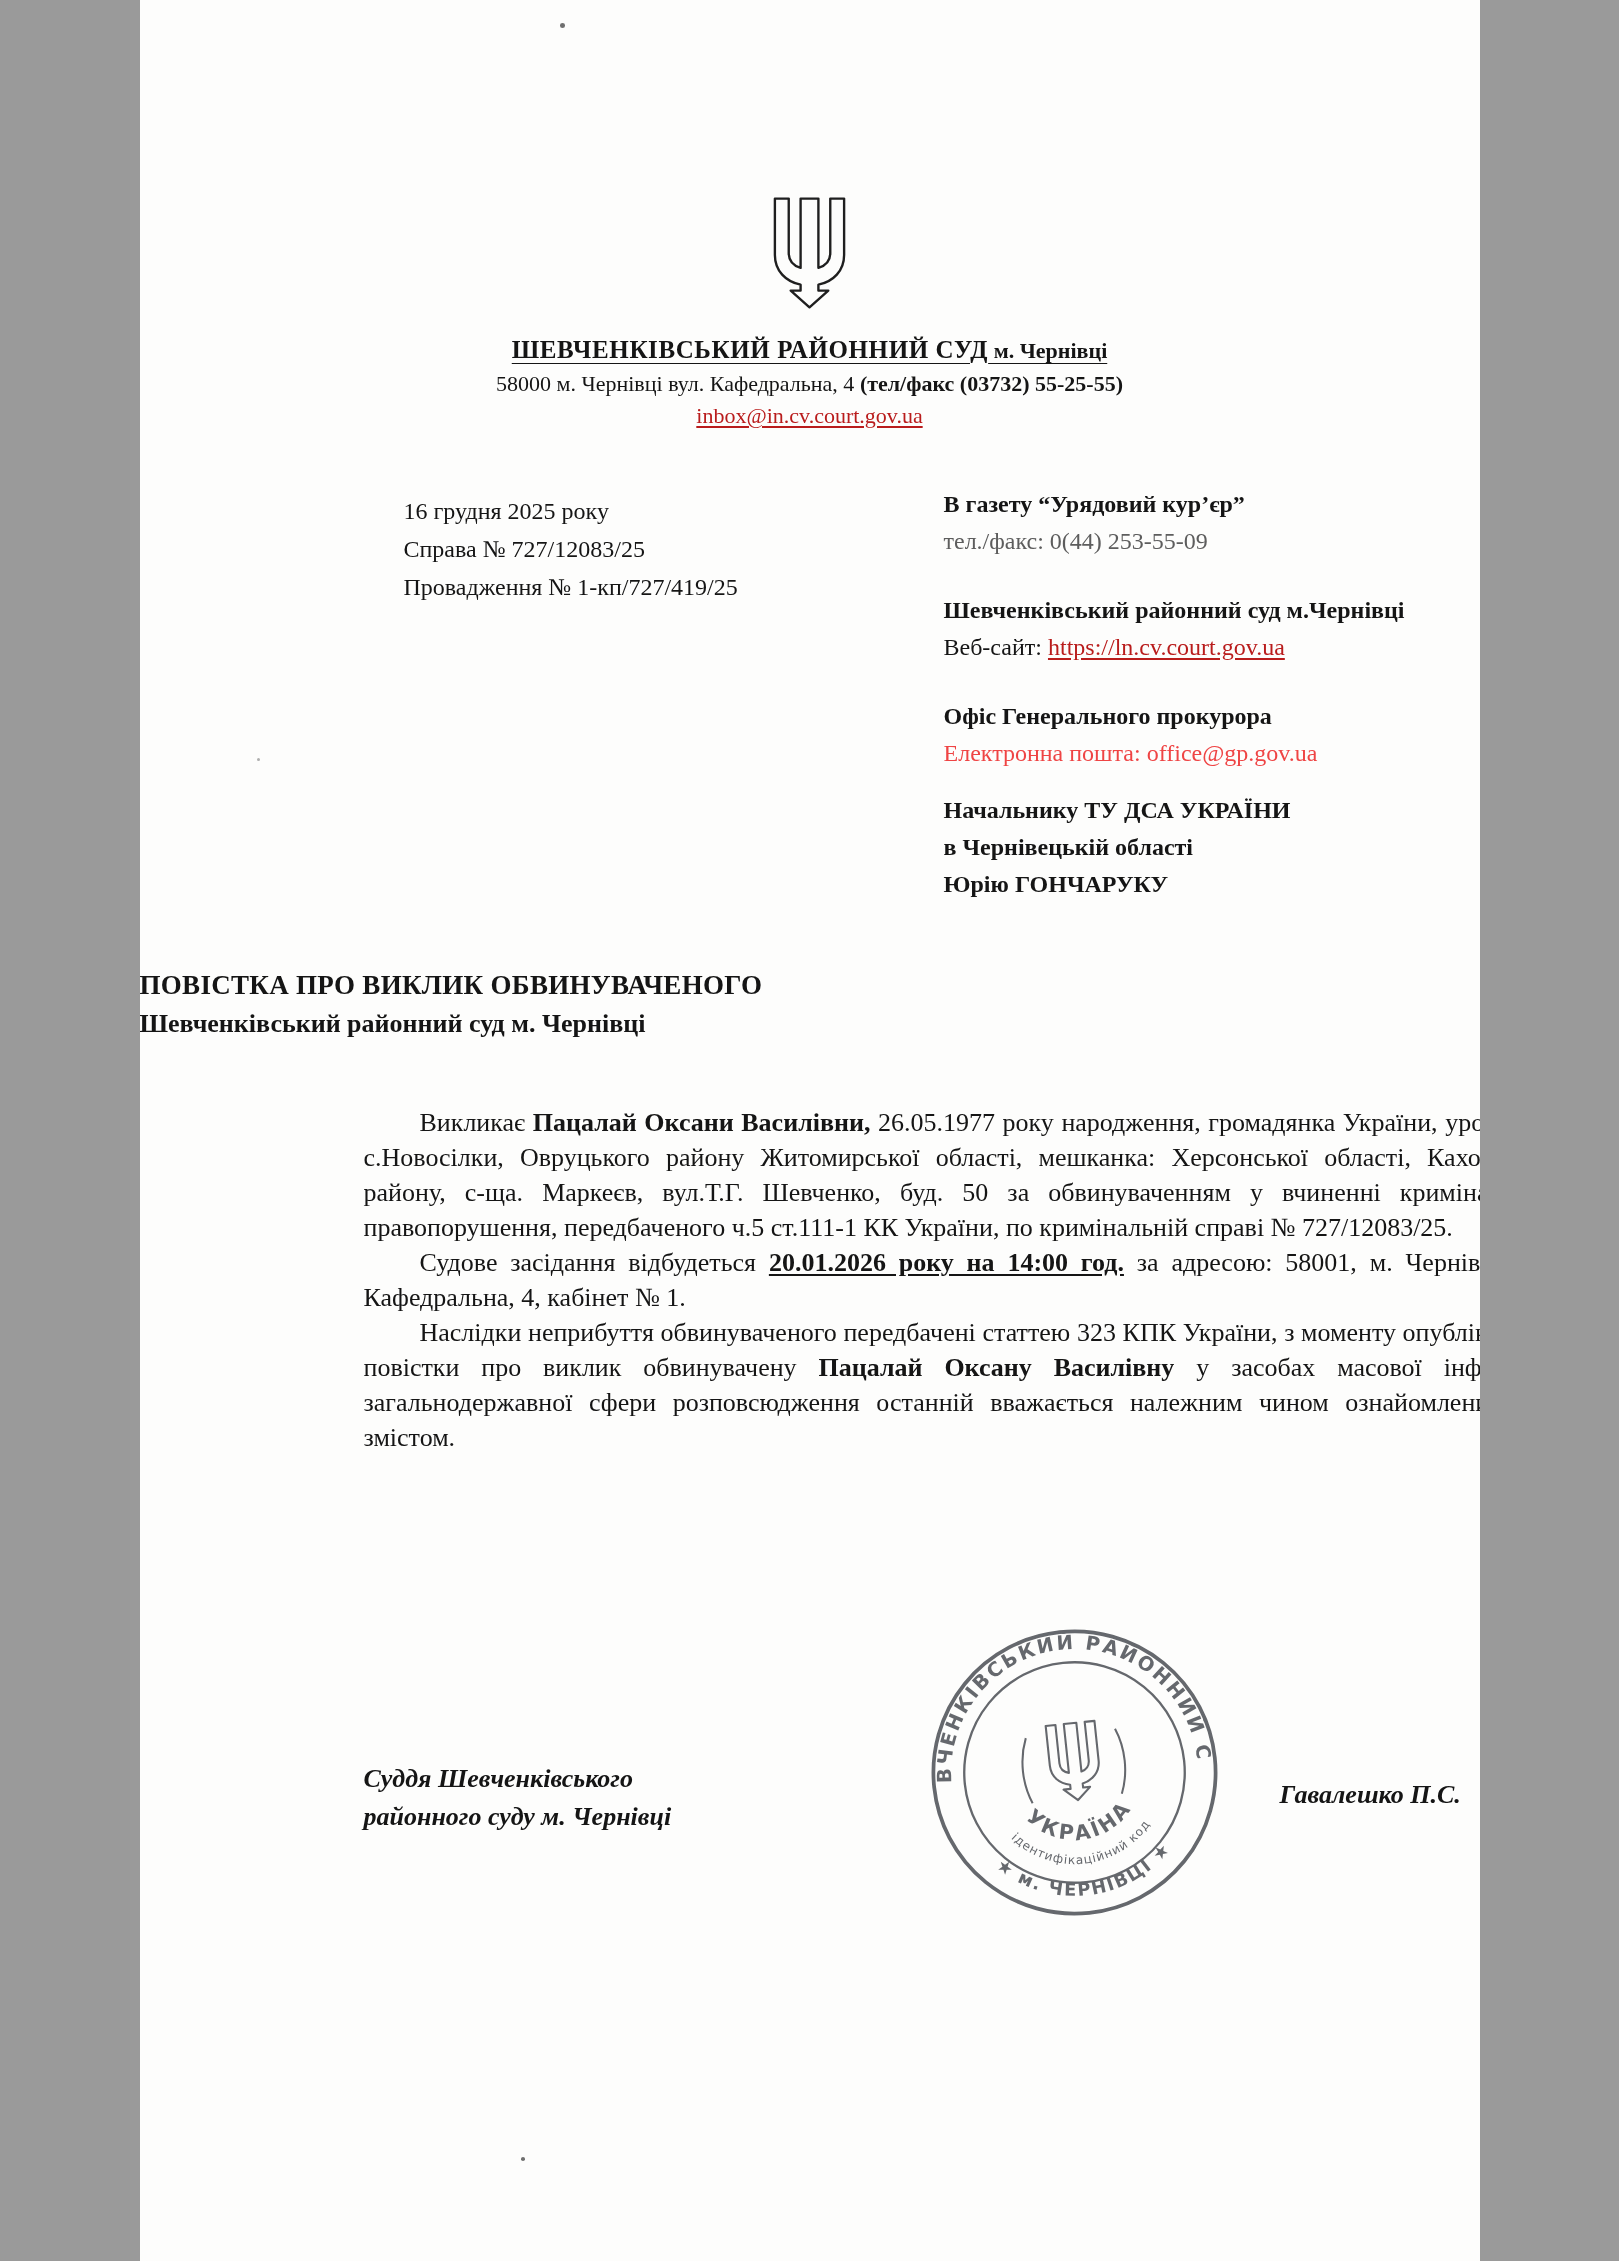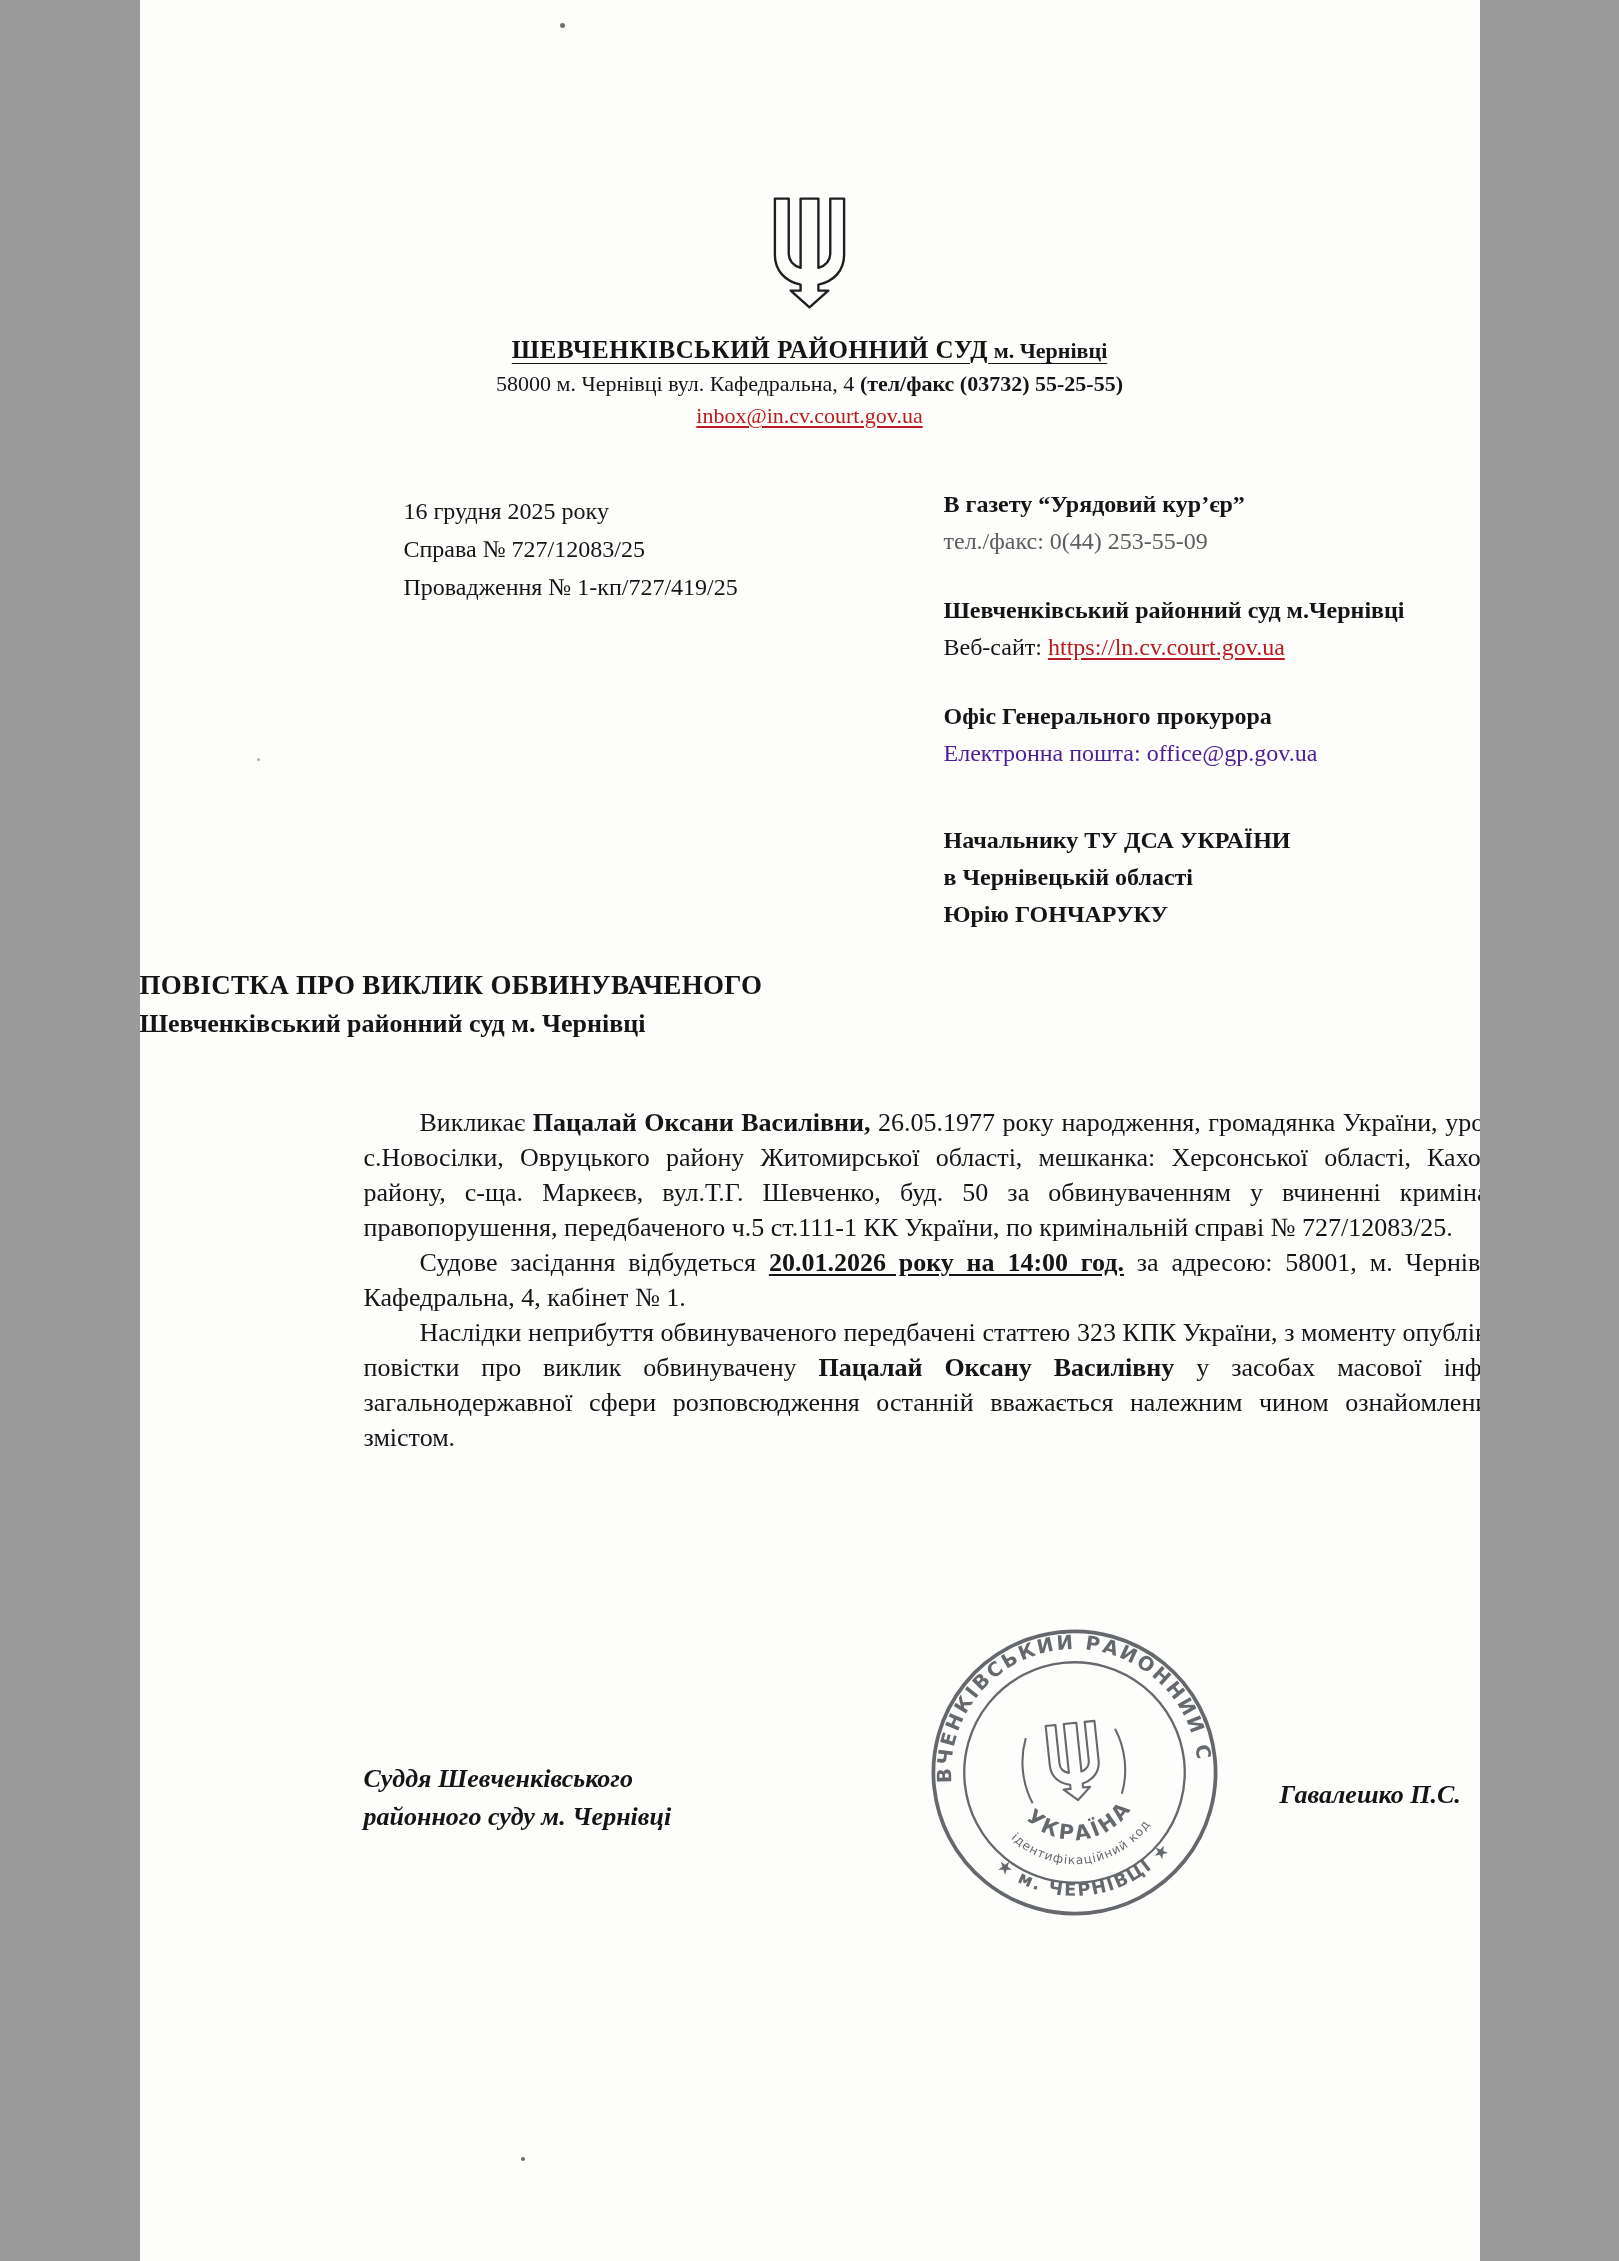--- a/index.html
+++ b/index.html
@@ -27,24 +27,24 @@
   .address-line { margin-top: 7.6px; font-size: 22px; }
   .email-line { margin-top: 5.7px; font-size: 22px; }
   .link { color: #b91c1c; text-decoration: underline; text-underline-offset: 3.2px; cursor: pointer; }
 
   
   .case-block { position: absolute; top: 492px; left: 264px; font-size: 24px; line-height: 38px; }
 
   
   .recipients { position: absolute; top: 486px; left: 804px; width: 643px; font-size: 24px; line-height: 37px; }
   .recipient-block { margin-bottom: 32px; }
-  .recipient-block.gap-lg { margin-bottom: 50px; }
+  .recipient-block.gap-lg { margin-bottom: 20px; }
   .fade-mid { color: #5d5d5d; }
   .fade-soft { color: #474747; }
-  .fade-light { color: #4c1d95; }
+  .fade-light { color: #ef4444; }
 
   
   .doc-title { position: absolute; top: 970px; left: 0; width: 100%; font-weight: bold; }
   .doc-title .main { font-size: 27px; letter-spacing: 0.3px; }
   .doc-title .sub { font-size: 26px; margin-top: 8.3px; }
 
   
   .body-text { position: absolute; top: 1105px; left: 224px; width: 1200px; font-size: 26px; line-height: 35px; text-align: justify; }
   .body-text p { margin: 0; text-indent: 56px; }
 

